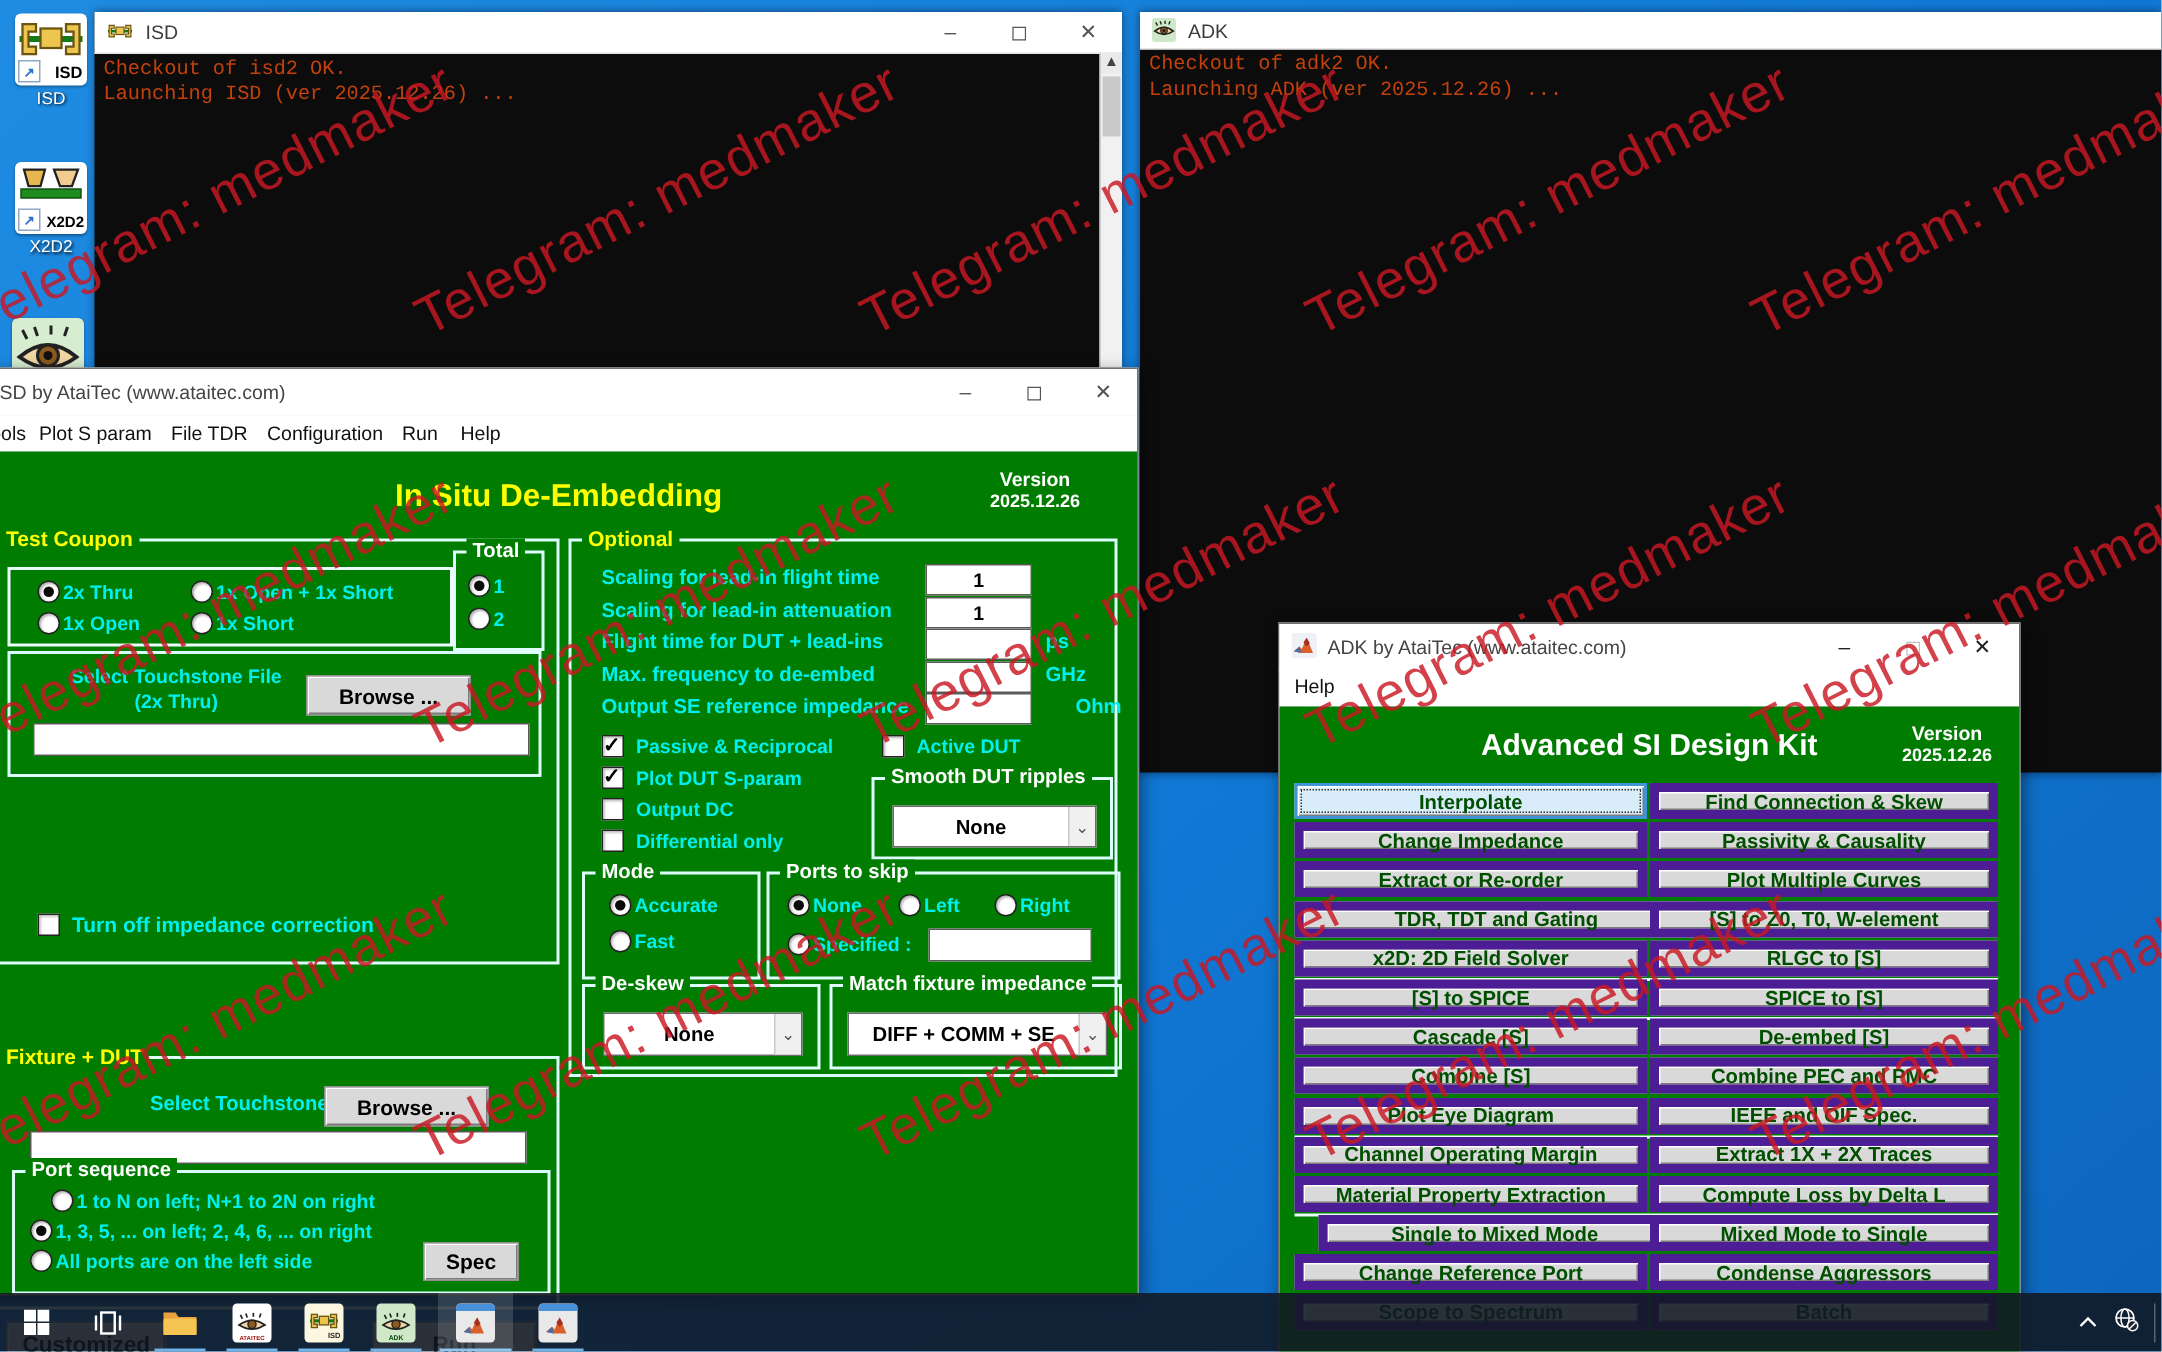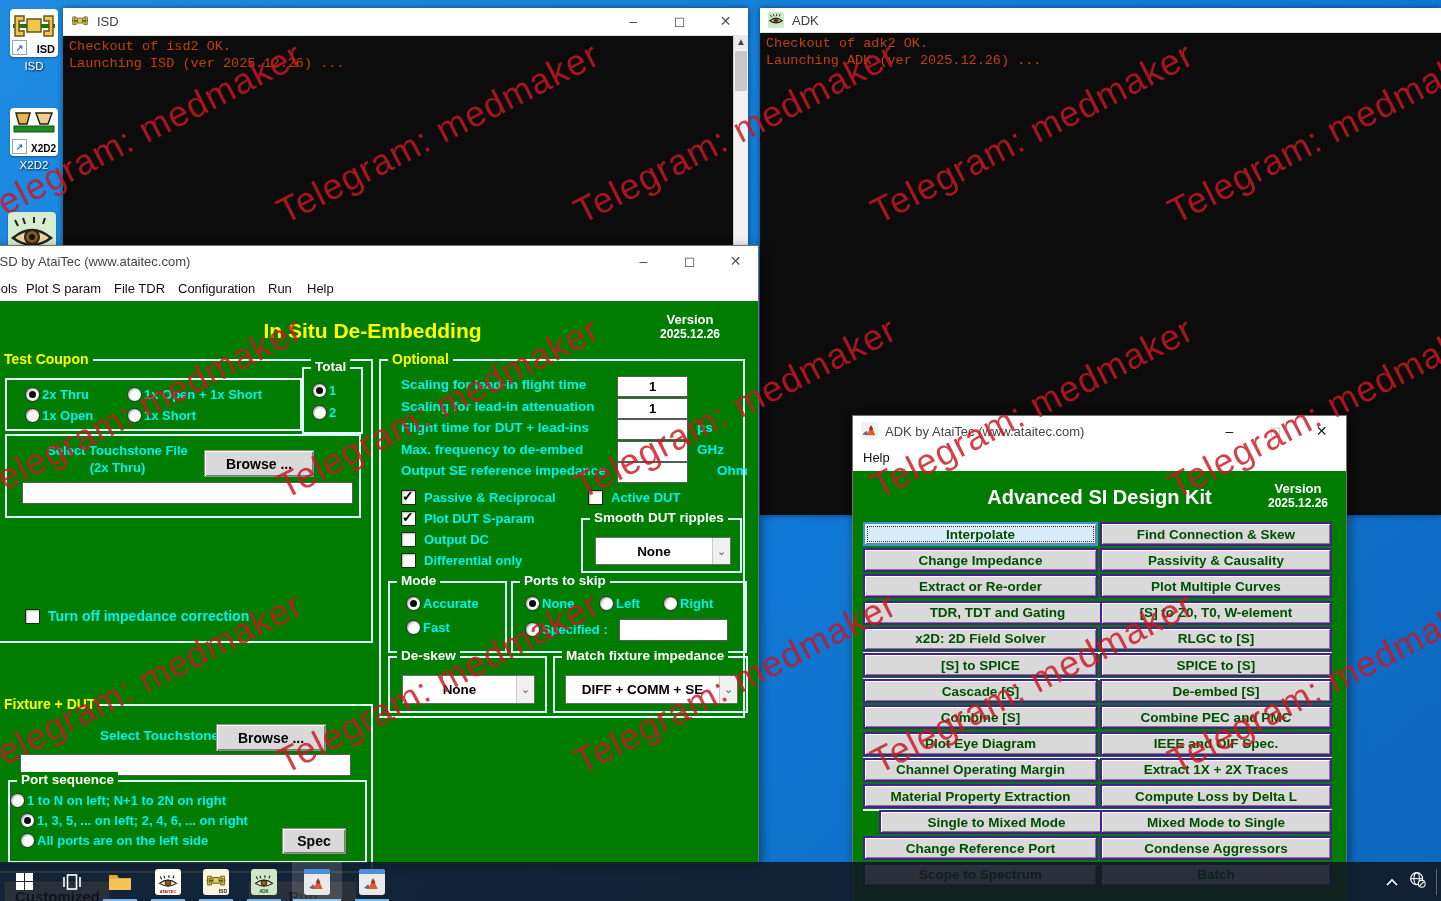--- a/index.html
+++ b/index.html
@@ -49,21 +49,21 @@
   .rdot{width:13px;height:13px;border-radius:50%;background:#fff;border:1px solid #222;position:relative;flex:none;
         box-shadow:inset 1px 1px 2px rgba(0,0,0,.35);}
   .rdot.on::after{content:"";position:absolute;inset:3px;border-radius:50%;background:#0a0a0a;}
   .check{position:absolute;display:flex;align-items:center;gap:8px;height:18px;}
   .chk{width:13px;height:13px;background:#fff;border:1px solid #222;position:relative;flex:none;
        box-shadow:inset 1px 1px 2px rgba(0,0,0,.3);}
   .chk.on::after{content:"\2713";position:absolute;top:-3px;left:0px;font-size:14px;font-weight:bold;color:#000;}
   .flabel{position:absolute;font-size:13.5px;}
   
   .adkgrid{position:absolute;}
-  .adkbtn{position:absolute;height:24px;background:#d9d9d9;border:2px solid #4c1d95;
+  .adkbtn{position:absolute;height:24px;background:#d9d9d9;border:6px solid #4c1d95;
        box-shadow:inset 1px 1px 0 #ffffff, inset -1px -1px 0 #7c7c7c;
        display:flex;align-items:center;justify-content:center;
        color:#004e00;font-weight:bold;font-size:13.5px;box-sizing:border-box;cursor:default;white-space:nowrap;}
   .adkbtn.focus{background:#d9ecf9;border:2px solid #3f93d6;outline:1px dotted #333;outline-offset:-5px;}
   .adksep{position:absolute;left:0;width:469px;height:2px;background:#eafcfc;}
   
   .dicon{position:absolute;width:48px;text-align:center;cursor:default;}
   .dicon .box{width:48px;height:48px;background:#fff;border-radius:4px;position:relative;margin:0 auto;
        box-shadow:0 1px 2px rgba(0,0,0,.35);}
   .dicon .lbl{margin-top:3px;font-size:11.5px;color:#fff;text-shadow:1px 1px 2px rgba(0,0,0,.9);}
@@ -339,21 +339,21 @@
     </div>
 
     <div class="gbox" style="left:4px;top:403px;width:378px;height:165px">
       <span class="glabel yellow" style="font-size:14px">Fixture + DUT</span>
       <span class="flabel cyan" style="left:107px;top:22px;font-size:13.5px">Select Touchstone File</span>
       <div class="btn" style="left:223px;top:18px;width:108px;height:25px;font-size:14px">Browse ...</div>
       <div class="input" style="left:27px;top:48px;width:329px;height:20px"></div>
 
       <div class="gbox" style="left:15px;top:74px;width:355px;height:79px">
         <span class="glabel white">Port sequence</span>
-        <div class="radio" style="left:0;top:9px">
+        <div class="radio" style="left:24px;top:9px">
           <span class="rdot"></span>
           <span class="cyan">1 to N on left; N+1 to 2N on right</span>
         </div>
         <div class="radio" style="left:10px;top:29px">
           <span class="rdot on"></span>
           <span class="cyan">1, 3, 5, ... on left; 2, 4, 6, ... on right</span>
         </div>
         <div class="radio" style="left:10px;top:49px">
           <span class="rdot"></span>
           <span class="cyan">All ports are on the left side</span>

